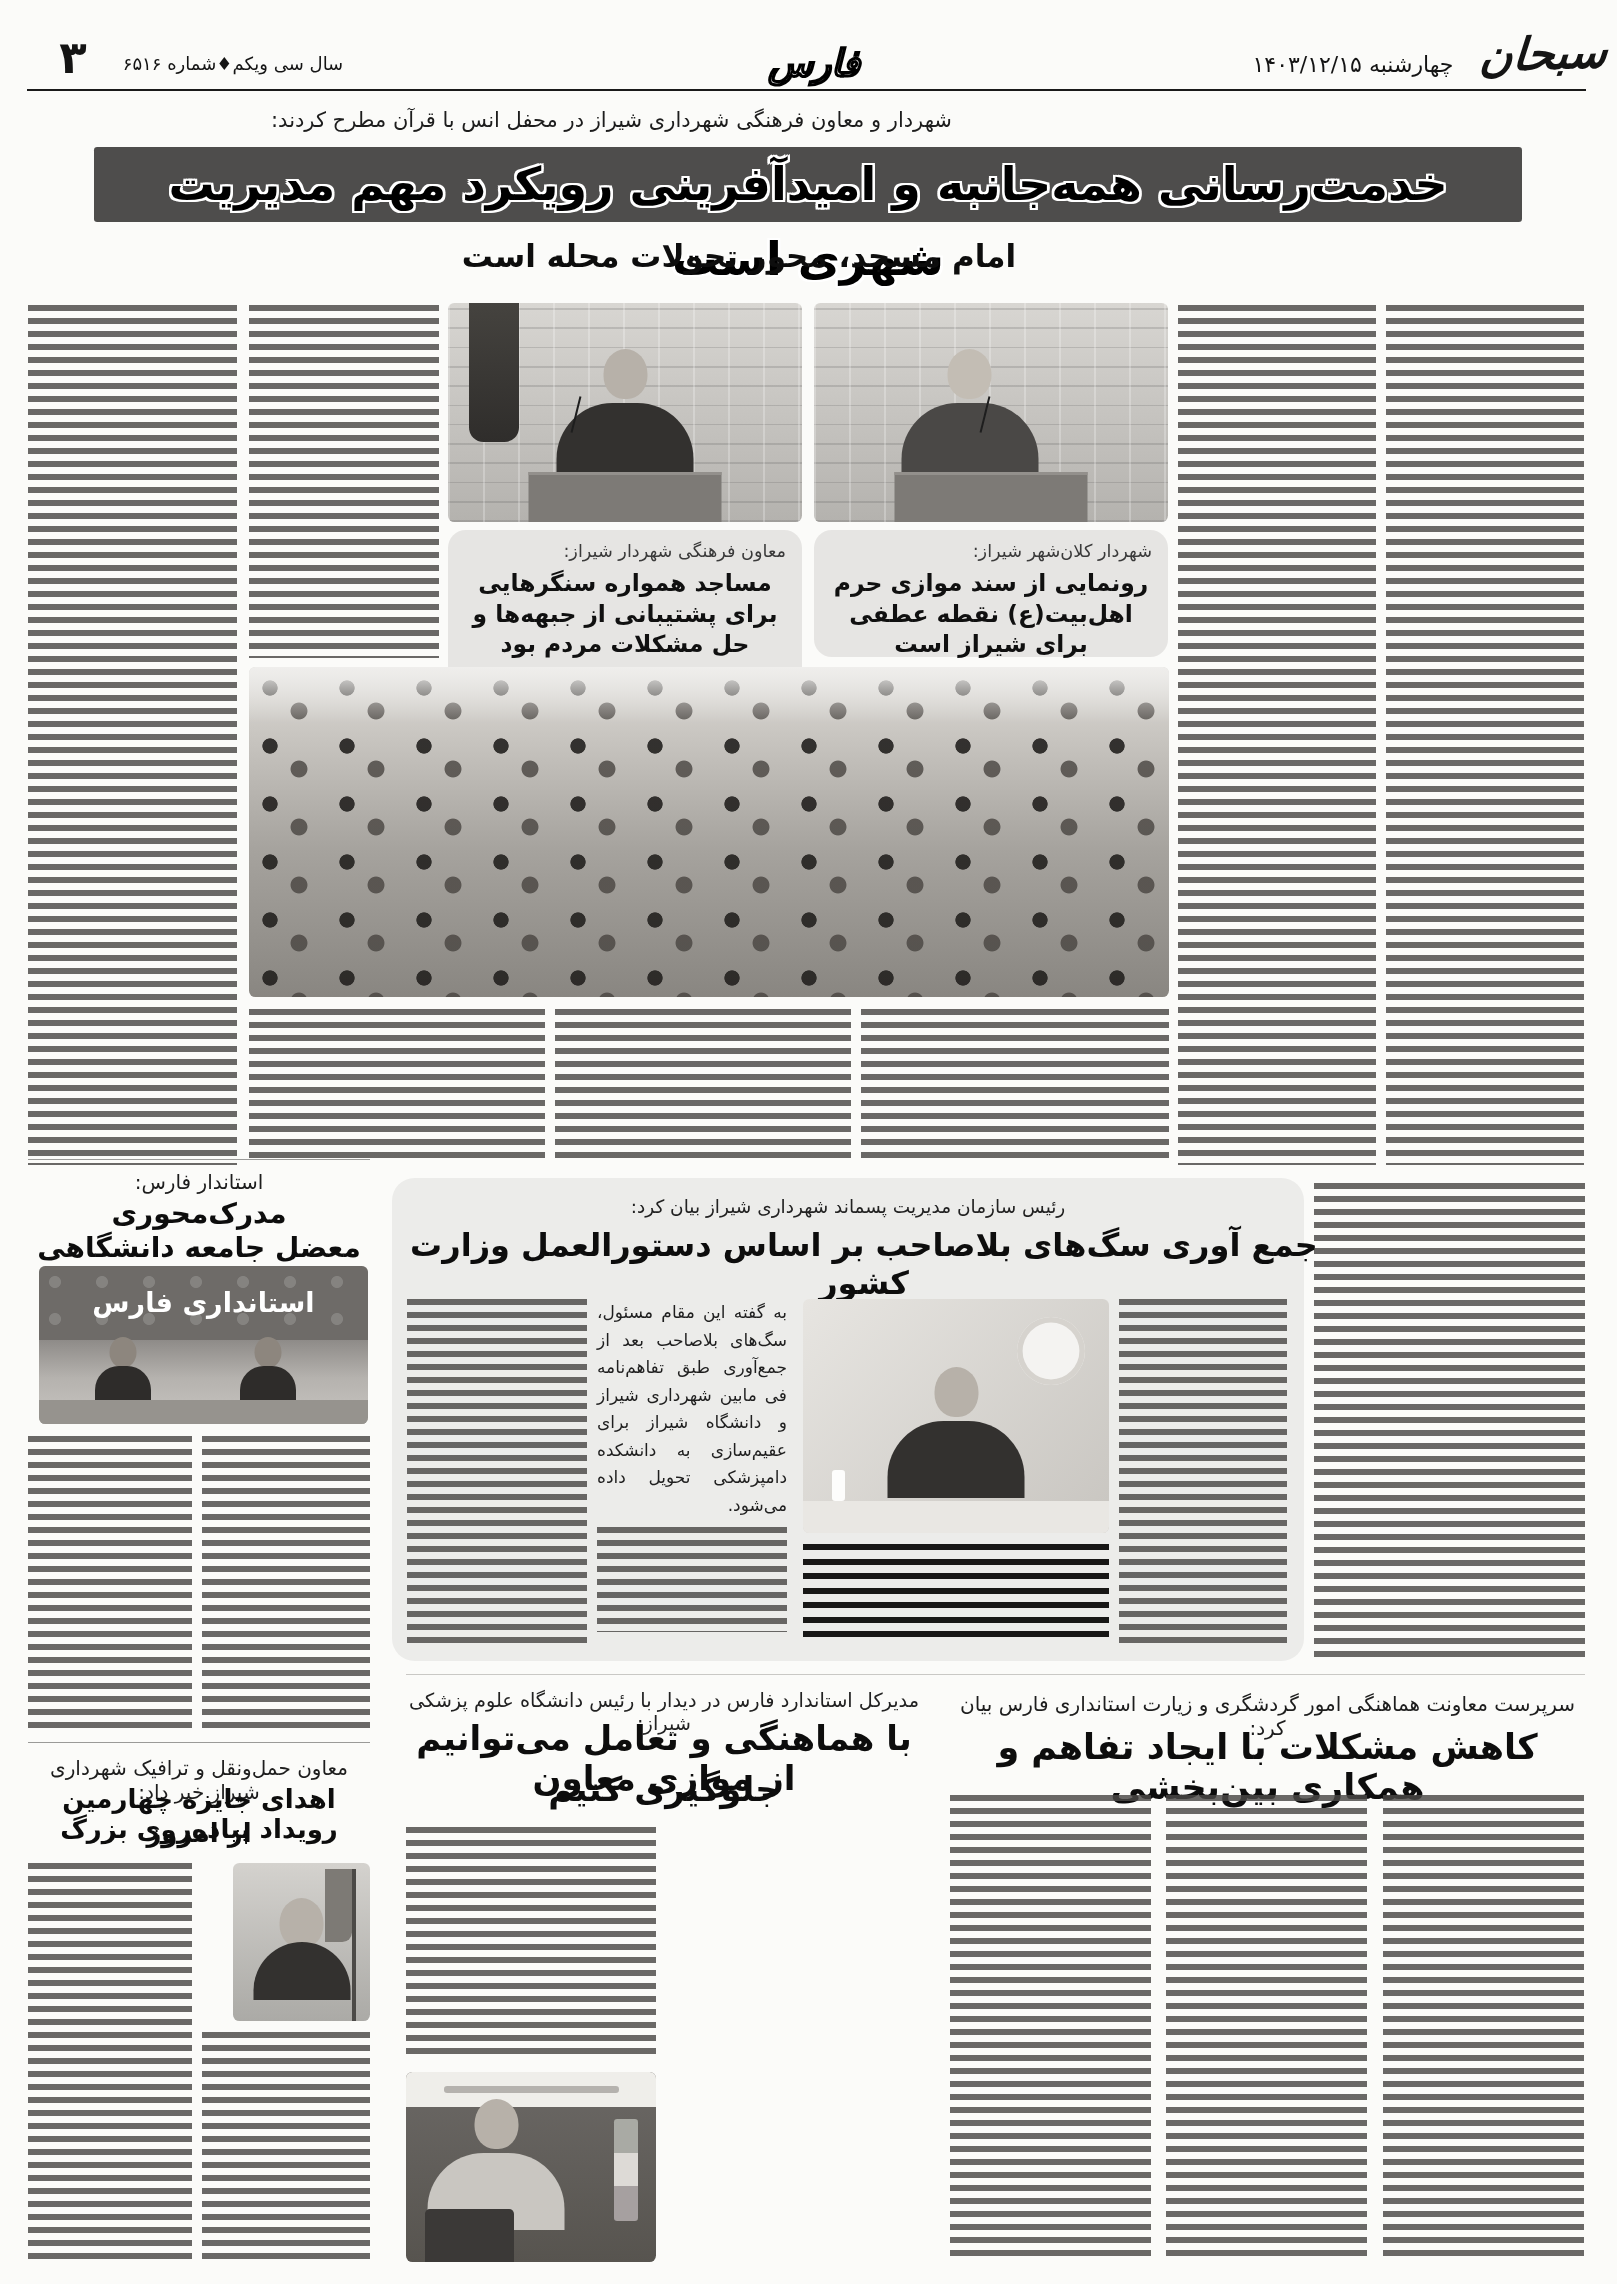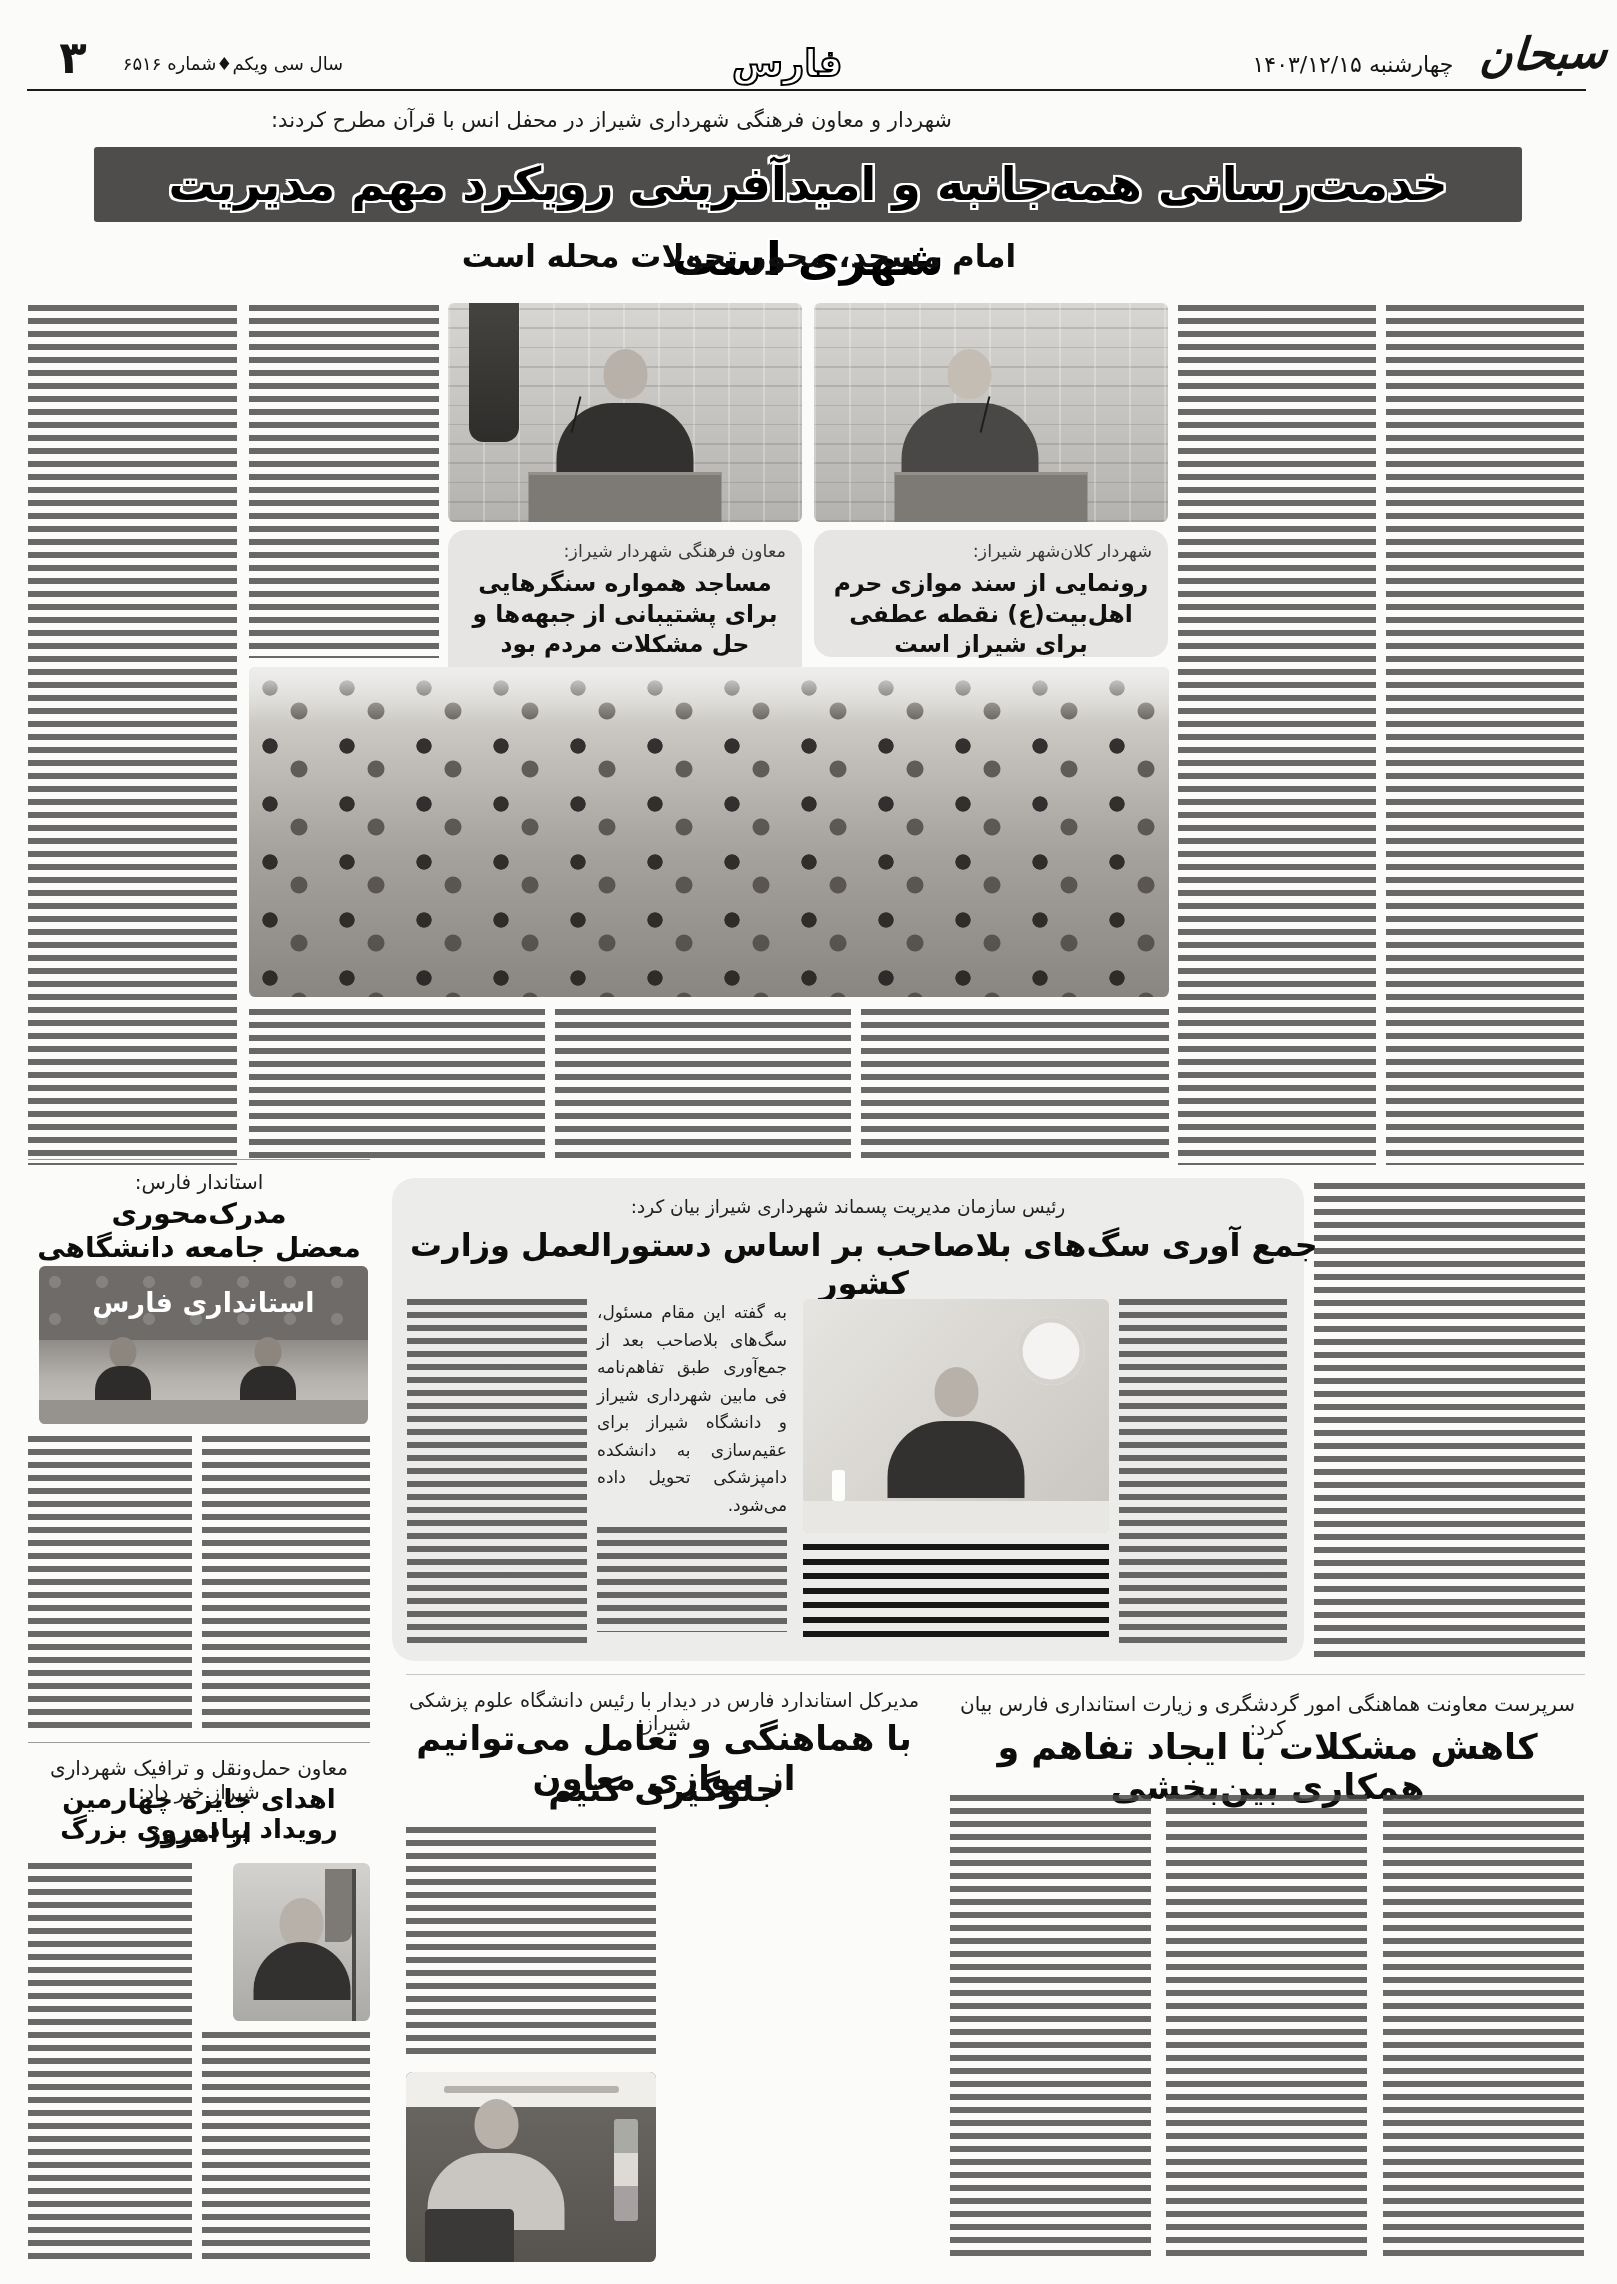--- a/index.html
+++ b/index.html
@@ -82,21 +82,21 @@
   .drape{position:absolute;top:6.4px;right:18.5px;width:27px;height:73px;background:#7d7a75;border-radius:0 0 9.7px 0;}
 </style>
 </head>
 <body>
 
 <div id="page">
 
   <div class="abs rule" style="left:28px;top:89px;width:1559px;height:1.6px;"></div>
   <div class="abs" id="page-number" style="left:42px;top:31px;width:64px;font-size:45px;font-weight:bold;text-align:center;">۳</div>
   <div class="abs" style="left:113px;top:53px;width:242px;font-size:18px;text-align:center;">سال سی ویکم♦شماره ۶۵۱۶</div>
-  <div class="abs" id="section-label" style="left:720px;top:42px;">فارس</div>
+  <div class="abs" id="section-label" style="left:756px;top:42px;font-style:italic;">فارس</div>
   <div class="abs" style="left:1217px;top:52px;width:274px;font-size:22px;text-align:center;">چهارشنبه ۱۴۰۳/۱۲/۱۵</div>
   <div class="abs" id="masthead-logo" style="left:1495px;top:27px;width:113px;text-align:center;">سبحان</div>
 
   <div class="abs kick ctr" style="left:258px;top:108px;width:709px;font-size:21px;">شهردار و معاون فرهنگی شهرداری شیراز در محفل انس با قرآن مطرح کردند:</div>
 
   <div class="abs" id="lead-bar" style="left:95px;top:147px;width:1428px;height:75px;">
     <div class="t ctr">خدمت‌رسانی همه‌جانبه و امیدآفرینی رویکرد مهم مدیریت شهری است</div>
   </div>
 
   <div class="abs hl ctr" style="left:337px;top:238px;width:806px;font-size:31px;">امام مسجد، محور تحولات محله است</div>

